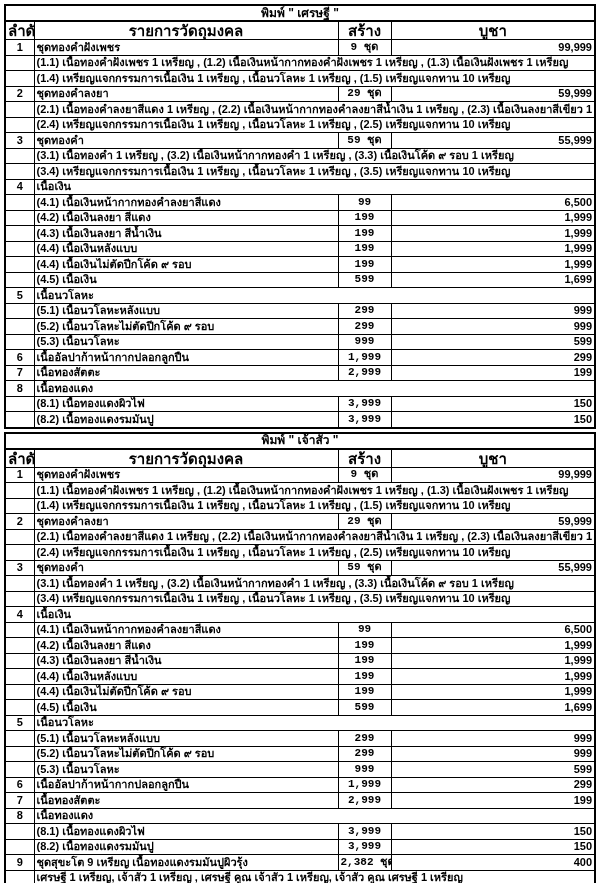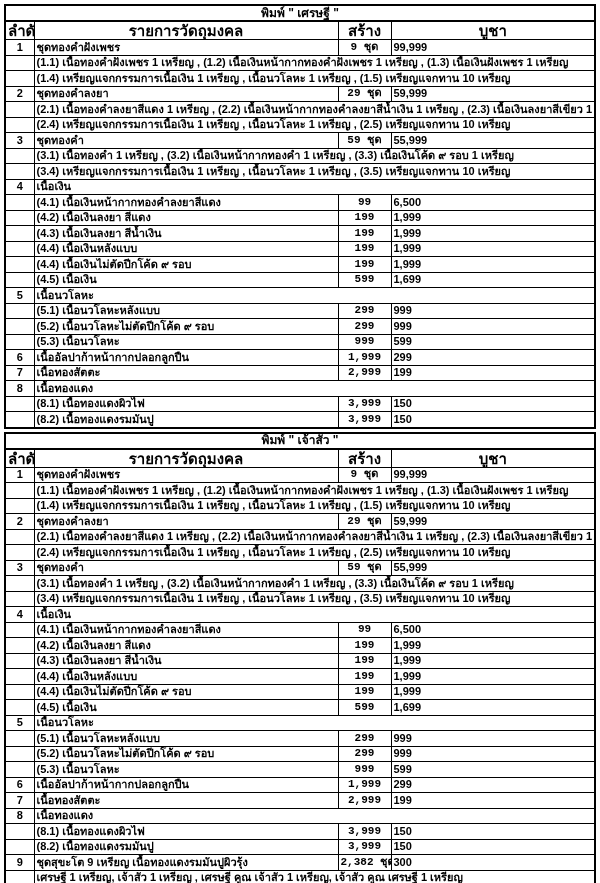--- a/index.html
+++ b/index.html
@@ -43,21 +43,21 @@
     border-bottom: 2px solid #000000;
   }
   tr.r-header td {
     text-align: center;
     font-size: 15px;
     height: 17px;
   }
   td.c-no   { text-align: center; }
   td.c-item { text-align: left; padding-left: 4px; margin-left: 28px; }
   td.c-made { text-align: center; font-family: Liberation Mono, monospace; }
-  td.c-price{ text-align: left; }
+  td.c-price{ text-align: right; }
 </style>
 </head>
 <body>
 
 <div class="page">
 
   <table class="price-table">
     <colgroup>
       <col style="width:29px">
         <col style="width:304px">
@@ -359,21 +359,21 @@
         <tr class="r-data r-sub">
           <td class="c-no"></td>
           <td class="c-item">(8.2) เนื้อทองแดงรมมันปู</td>
           <td class="c-made">3,999</td>
           <td class="c-price">150</td>
         </tr>
         <tr class="r-data r-item">
           <td class="c-no">9</td>
           <td class="c-item">ชุดสุขะโต 9 เหรียญ  เนื้อทองแดงรมมันปูผิวรุ้ง</td>
           <td class="c-made">2,382 ชุด</td>
-          <td class="c-price">300</td>
+          <td class="c-price">400</td>
         </tr>
         <tr class="r-data r-detail">
           <td class="c-no"></td>
           <td class="c-item" colspan="3">เศรษฐี 1 เหรียญ, เจ้าสัว 1 เหรียญ , เศรษฐี คูณ เจ้าสัว 1 เหรียญ, เจ้าสัว คูณ เศรษฐี 1 เหรียญ</td>
         </tr>
       </tbody>
   </table>
 
 </div>
 

